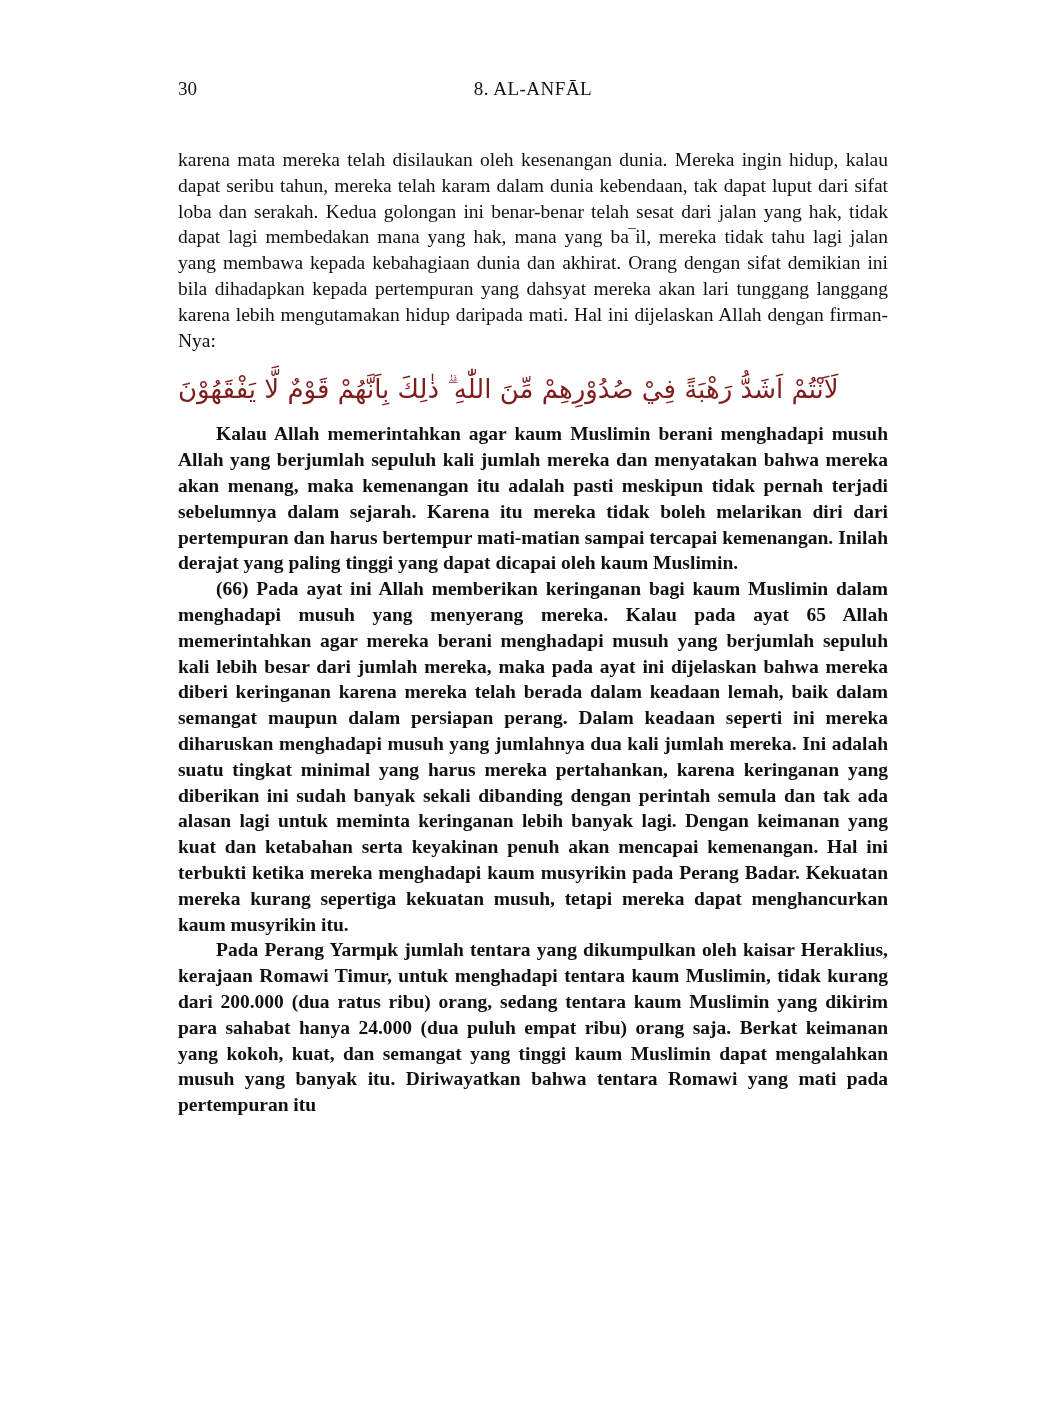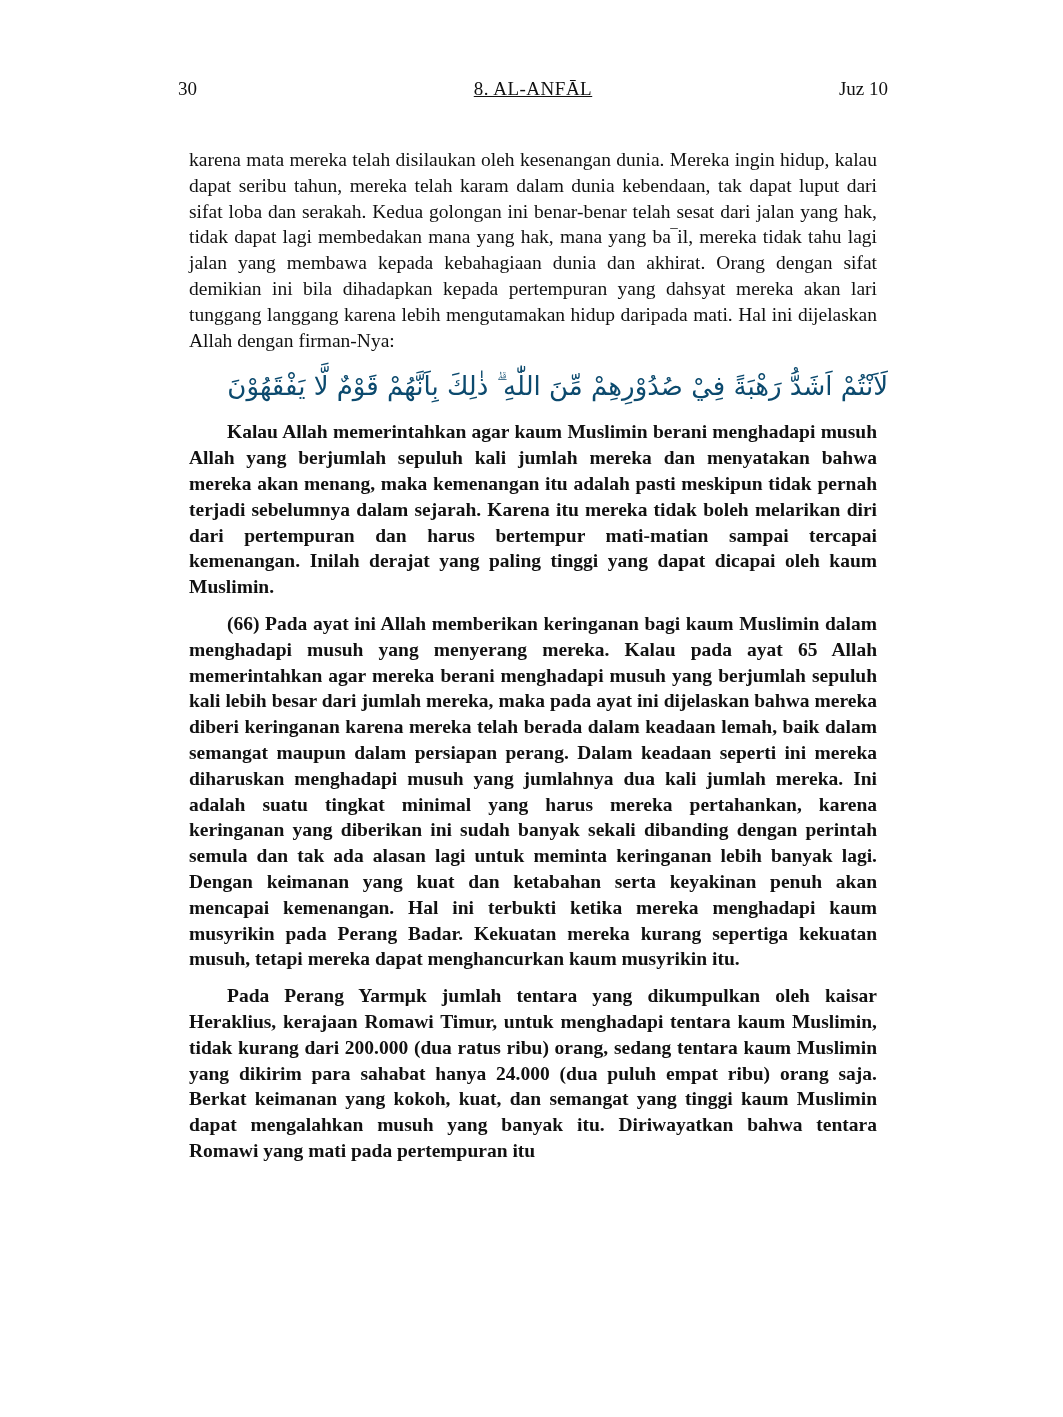--- a/index.html
+++ b/index.html
@@ -22,58 +22,57 @@
     background: #ffffff;
   }
   .header {
     display: grid;
     grid-template-columns: 1fr auto 1fr;
     align-items: baseline;
     font-size: 19px;
     margin-bottom: 47px;
   }
   .header .left  { text-align: left; }
-  .header .mid   { text-align: center; letter-spacing: 0.5px; text-decoration: underline; }
+  .header .mid   { text-align: center; letter-spacing: 0.5px; }
   .header .right { text-align: right; }
   .body-text {
     font-size: 19.5px;
     line-height: 25.8px;
     text-align: justify;
     text-justify: inter-word;
   }
   p.para {
-    margin: 11px;
+    margin: 0;
   }
   p.indent {
     text-indent: 38px;
     font-weight: bold;
   }
   p.arabic {
-    margin: 6px 0 10px 0;
-    text-align: right;
+    margin: 14px 0 10px 0;
+    text-align: left;
     direction: rtl;
     unicode-bidi: embed;
     font-family: "DejaVu Sans", sans-serif;
     font-size: 26px;
     line-height: 44px;
-    color: #0c4a6e;
+    color: #7f1d1d;
   }
   .italic {
     font-style: italic;
   }
 </style>
 </head>
 <body>
 
 <div class="page">
 
   <div class="header">
     <span class="left">30</span>
     <span class="mid">8. AL-ANFĀL</span>
-    <span class="right">Juz 10</span>
   </div>
 
   <div class="body-text">
 
     <p class="para">karena mata mereka telah disilaukan oleh kesenangan dunia. Mereka ingin hidup, kalau dapat seribu tahun, mereka telah karam dalam dunia kebendaan, tak dapat luput dari sifat loba dan serakah. Kedua golongan ini benar-benar telah sesat dari jalan yang hak, tidak dapat lagi membedakan mana yang hak, mana yang ba‾il, mereka tidak tahu lagi jalan yang membawa kepada kebahagiaan dunia dan akhirat. Orang dengan sifat demikian ini bila dihadapkan kepada pertempuran yang dahsyat mereka akan lari tunggang langgang karena lebih mengutamakan hidup daripada mati. Hal ini dijelaskan Allah dengan firman-Nya:</p>
 
     <p class="arabic">لَاَنْتُمْ اَشَدُّ رَهْبَةً فِيْ صُدُوْرِهِمْ مِّنَ اللّٰهِ ۗ ذٰلِكَ بِاَنَّهُمْ قَوْمٌ لَّا يَفْقَهُوْنَ</p>
 
 
     <p class="para indent">Kalau Allah memerintahkan agar kaum Muslimin berani menghadapi musuh Allah yang berjumlah sepuluh kali jumlah mereka dan menyatakan bahwa mereka akan menang, maka kemenangan itu adalah pasti meskipun tidak pernah terjadi sebelumnya dalam sejarah. Karena itu mereka tidak boleh melarikan diri dari pertempuran dan harus bertempur mati-matian sampai tercapai kemenangan. Inilah derajat yang paling tinggi yang dapat dicapai oleh kaum Muslimin.</p>

